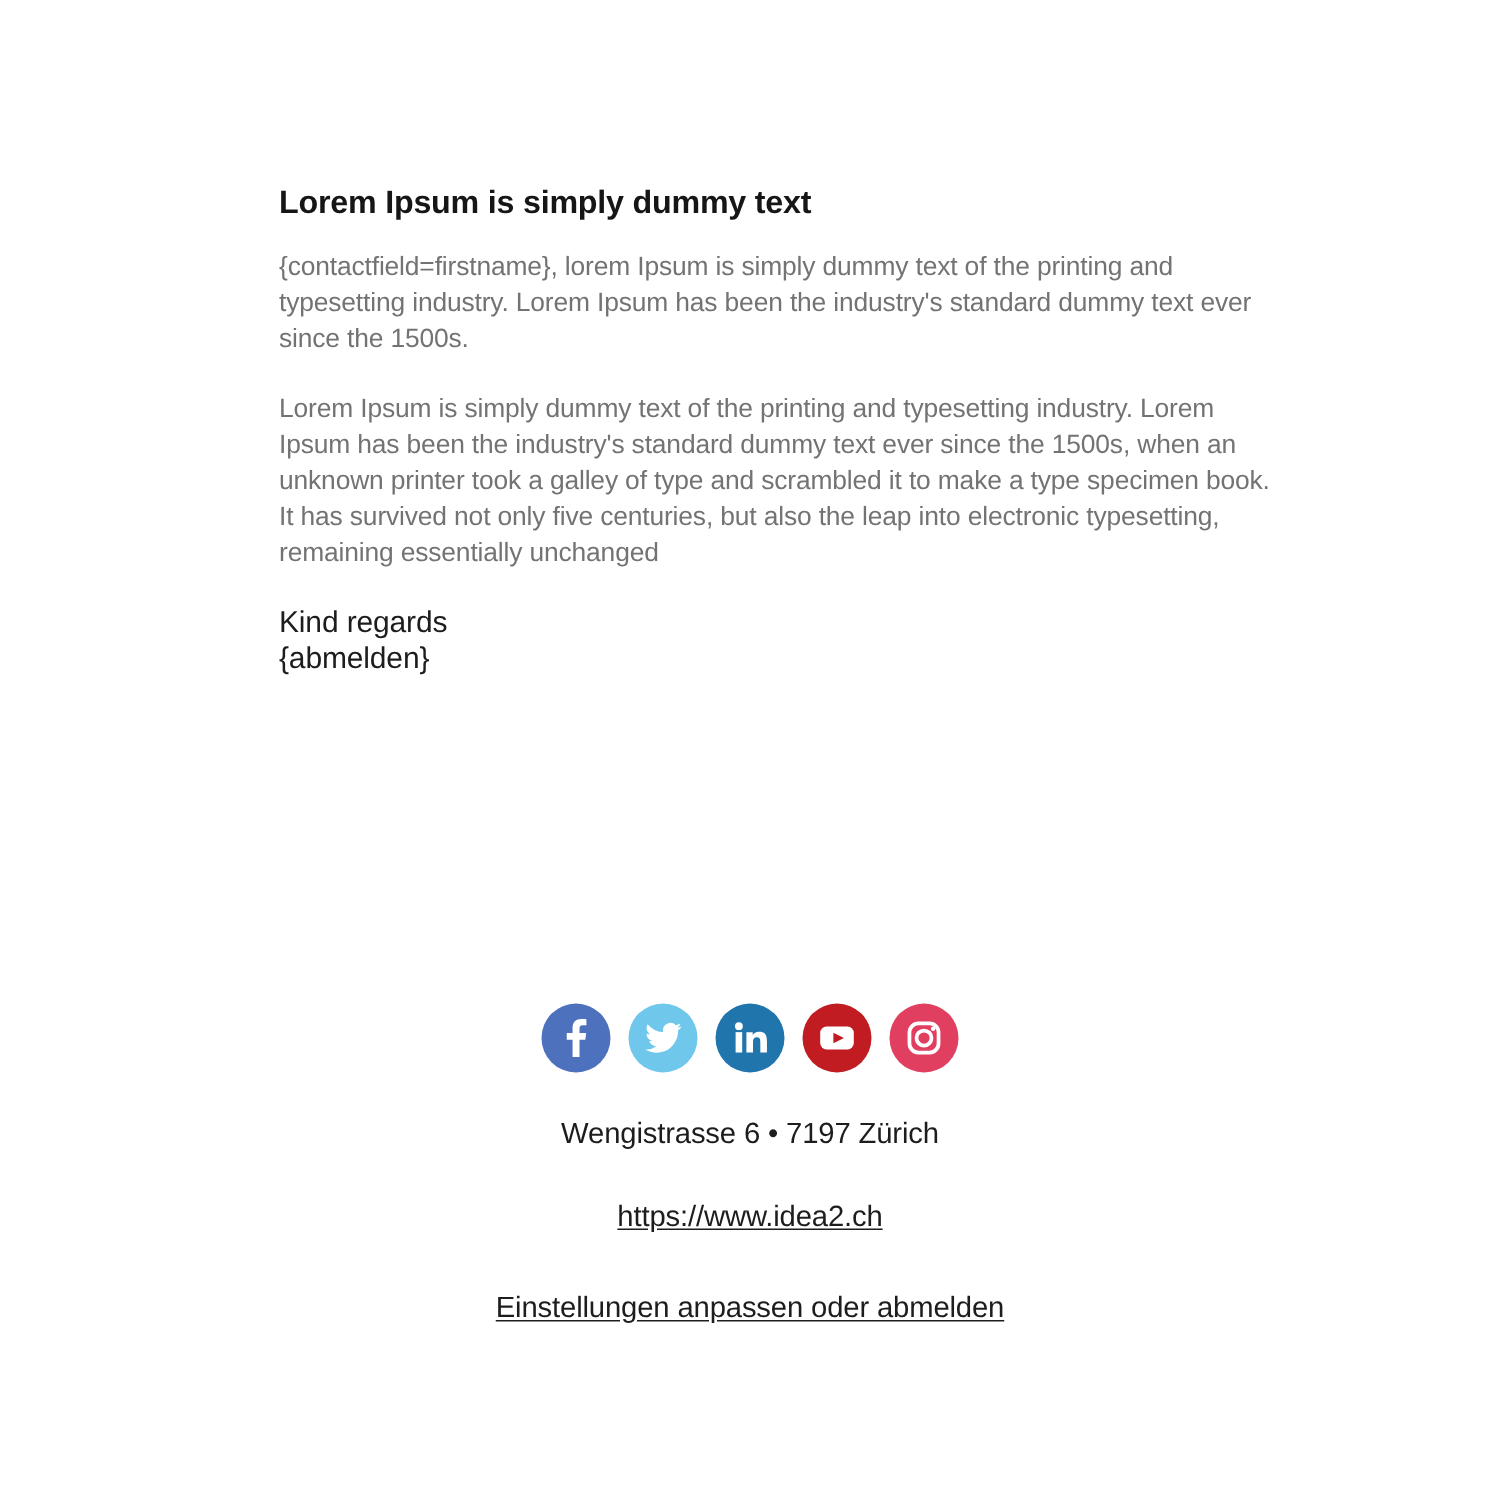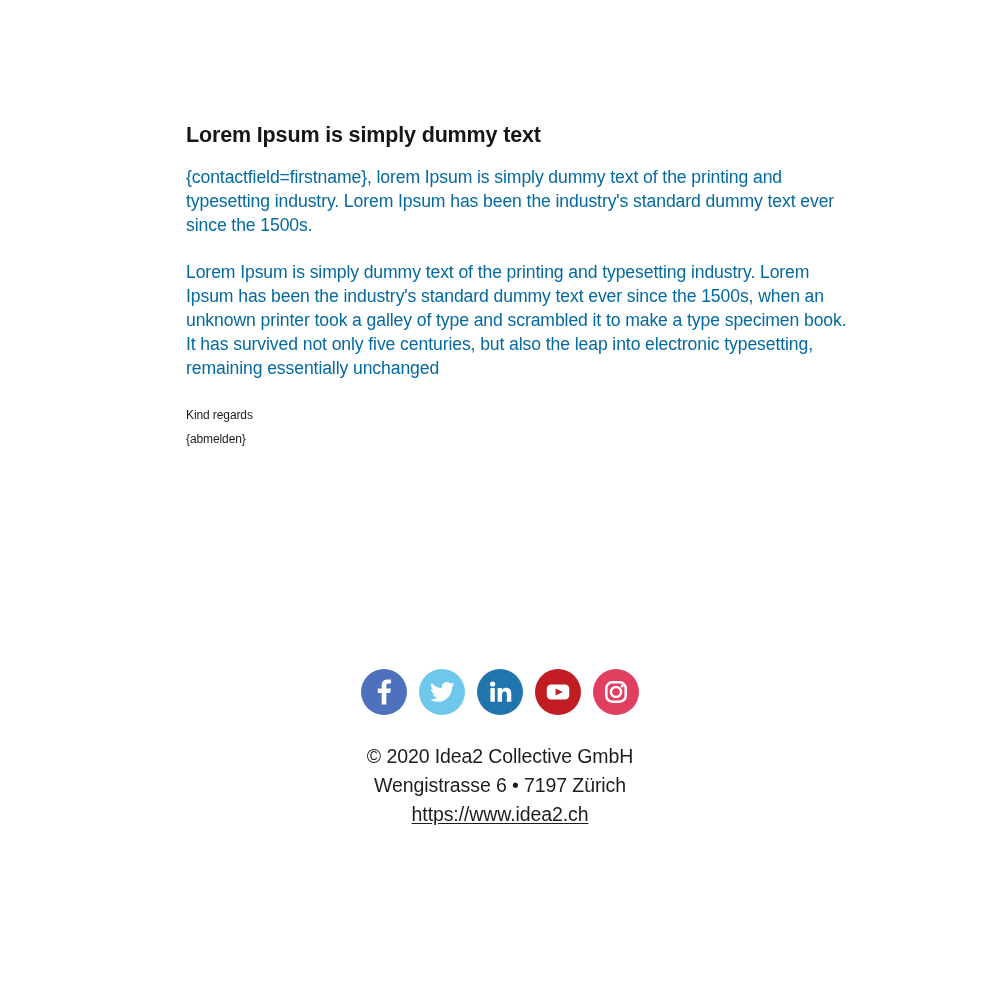--- a/index.html
+++ b/index.html
@@ -36,31 +36,31 @@
     font-weight: bold;
     line-height: 27px;
     letter-spacing: -0.15px;
     color: #161616;
     margin: 0 0 17px 0;
   }
 
   .paragraph {
     font-size: 17.6px;
     line-height: 23.8px;
-    color: #0369a1;
+    color: #737373;
     margin: 16px 0 24px 0;
     letter-spacing: -0.1px;
   }
 
   .paragraph:last-child {
     margin-bottom: 0;
   }
 
   .signature-block {
-    font-size: 12px;
+    font-size: 20px;
     line-height: 23.8px;
     color: #1d1d1d;
     letter-spacing: -0.1px;
     margin-top: 18px;
   }
   .signature-line { display: block; }
 
   
   .social-row {
     position: absolute;
@@ -105,20 +105,21 @@
 
   .footer-link {
     display: inline-block;
     font-size: 19.5px;
     line-height: 29px;
     color: #1d1d1d;
     text-decoration: underline;
     text-underline-offset: 2px;
     letter-spacing: -0.1px;
     cursor: pointer;
+    margin-top: 26px;
   }
 
   .unsubscribe-wrap {
     position: absolute;
     left: 0;
     top: 858px;
     width: 1000px;
     text-align: center;
   }
 
@@ -197,19 +198,21 @@
           <rect x="13.3" y="13.3" width="19.4" height="19.4" rx="6" ry="6" fill="none" stroke="#ffffff" stroke-width="2.5"></rect>
           <circle cx="23" cy="23" r="5" fill="none" stroke="#ffffff" stroke-width="2.5"></circle>
           <circle cx="29.1" cy="16.9" r="1.5" fill="#ffffff"></circle>
         </svg>
       </span>
     </a>
 
   </div>
 
   <div class="footer">
-    <span class="footer-line">© 2020 Idea2 Collective GmbH</span>
     <span class="footer-line">Wengistrasse 6 • 7197 Zürich</span>
     <a class="footer-link" href="#">https://www.idea2.ch</a>
   </div>
 
+  <div class="unsubscribe-wrap">
+    <a class="unsubscribe-link" href="#">Einstellungen anpassen oder abmelden</a>
+  </div>
 
 </div>
 
 </body></html>

